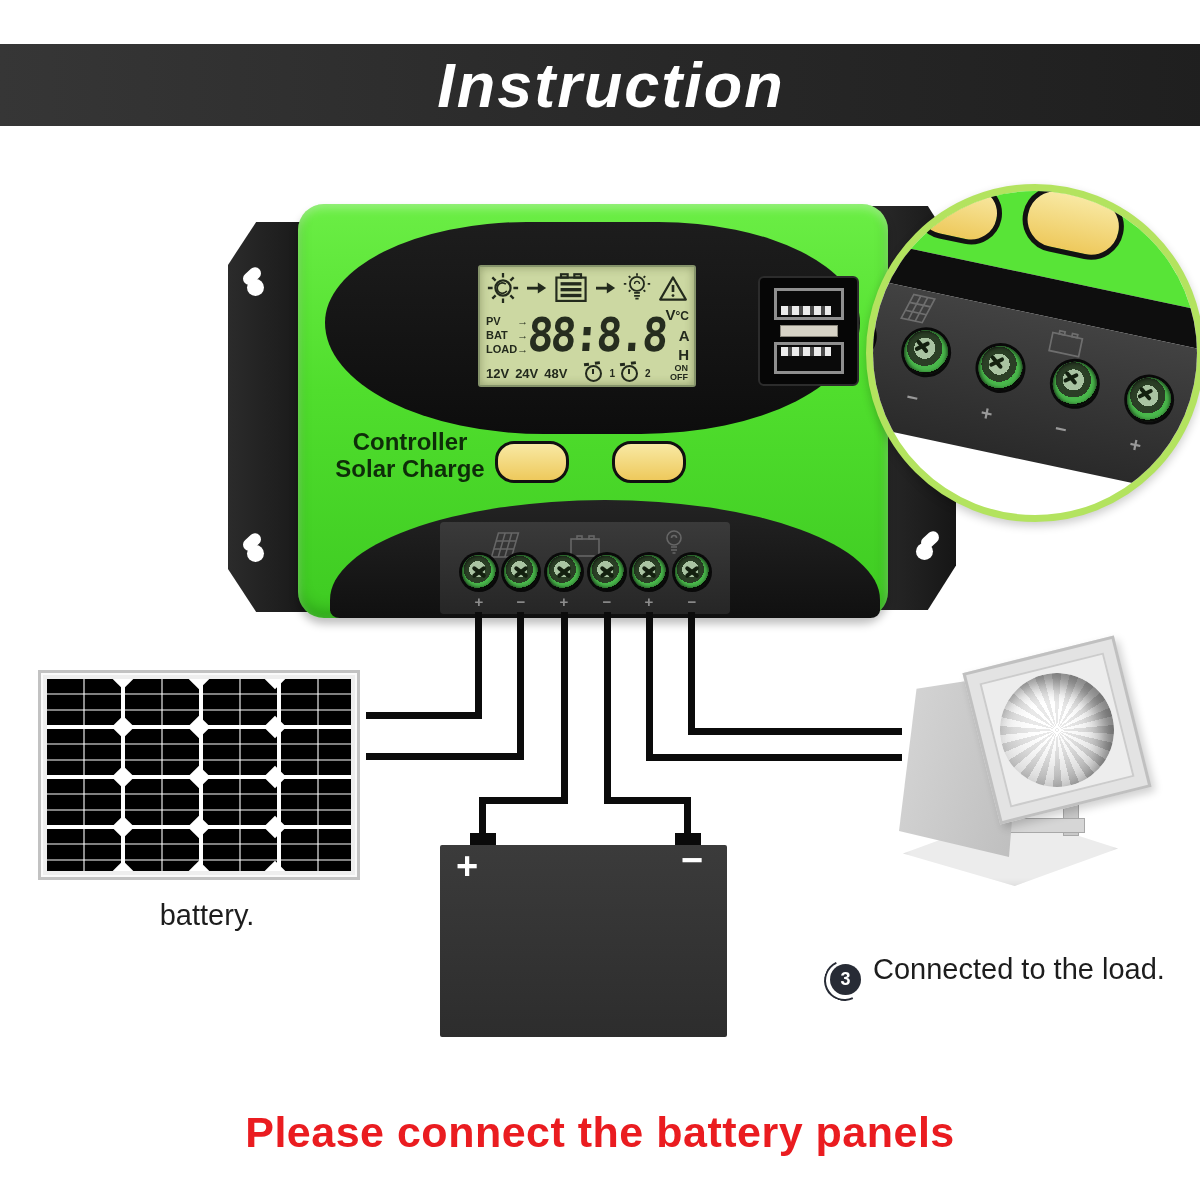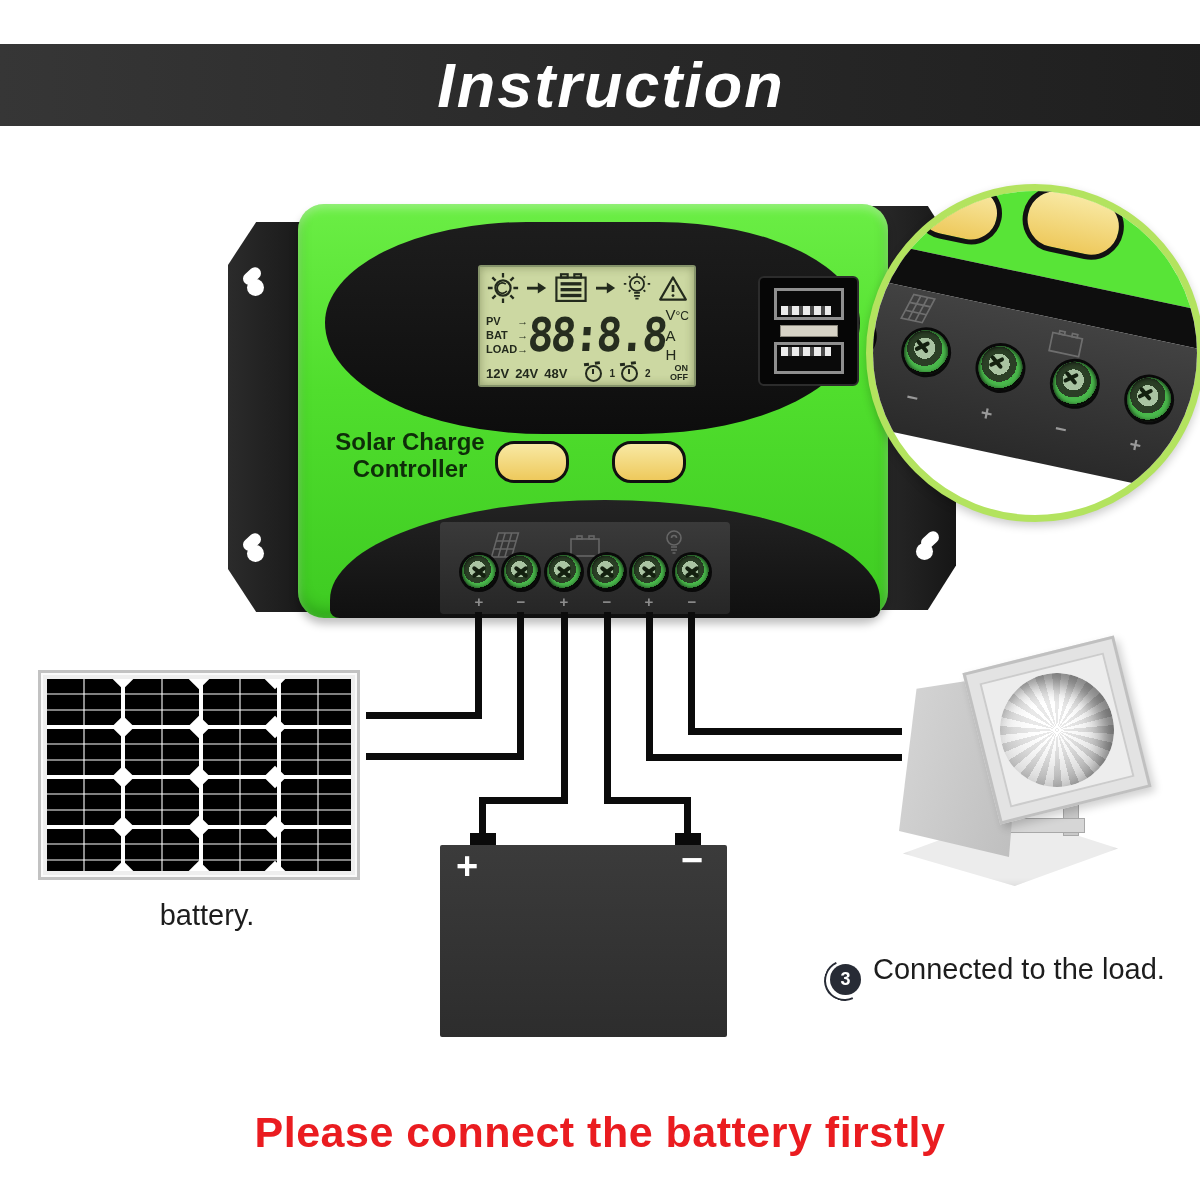--- a/index.html
+++ b/index.html
@@ -26,21 +26,21 @@
       border-radius:46% 46% 50% 50% / 58% 58% 64% 64%;}
   #lcd{position:absolute;left:478px;top:265px;width:218px;height:122px;background:#ccd8a2;
       border:2px solid #85936a;border-radius:3px;box-shadow:inset 0 0 10px rgba(60,70,30,.4);
       color:#232a1d;display:flex;flex-direction:column;padding:4px 6px;box-sizing:border-box;}
   .lcd-row1{display:flex;align-items:center;justify-content:space-between;height:36px;}
   .lcd-row2{display:flex;align-items:center;flex:1;}
   .lcd-labels{width:46px;font-size:11px;font-weight:bold;line-height:14px;}
   .lcd-labels div{display:flex;justify-content:space-between;}
   .lcd-digits{flex:1;font-family:"DejaVu Sans Mono",monospace;font-weight:bold;font-size:43px;
       letter-spacing:-3px;transform:skewX(-4deg) scaleY(1.08);text-align:center;color:#262d1f;}
-  .lcd-units{width:32px;font-size:15px;font-weight:normal;line-height:19px;}
+  .lcd-units{width:32px;font-size:15px;font-weight:bold;line-height:19px;text-align:right;}
   .lcd-row3{display:flex;align-items:center;height:22px;font-size:13px;font-weight:bold;gap:6px;}
   .onoff{margin-left:auto;font-size:9px;font-weight:bold;line-height:9px;text-align:right;}
   .clock{position:relative;width:13px;height:13px;border:2px solid #232a1d;border-radius:50%;display:inline-block;}
   .clock::before{content:"";position:absolute;left:5px;top:2px;width:2px;height:5px;background:#232a1d;}
   .clock::after{content:"";position:absolute;left:-3px;top:-4px;width:5px;height:3px;background:#232a1d;
       box-shadow:11px 0 0 #232a1d;transform:rotate(-8deg);}
   .sub{font-size:10px;font-weight:bold;margin-left:1px;}
   #usb{position:absolute;left:758px;top:276px;width:97px;height:106px;background:#060606;
       border:2px solid #2c2c2c;border-radius:6px;display:flex;flex-direction:column;
       align-items:center;justify-content:center;gap:5px;}
@@ -244,22 +244,22 @@
     <div class="usb-port">
       <div class="usb-tongue" style="bottom:2px;"></div>
     </div>
     <div class="usb-bar"></div>
     <div class="usb-port">
       <div class="usb-tongue" style="top:2px;"></div>
     </div>
   </div>
 
   <div id="brand">
+    <div>Controller</div>
     <div>Solar Charge</div>
-    <div>Controller</div>
   </div>
   <div class="btn" style="left:495px;top:441px;"></div>
   <div class="btn" style="left:612px;top:441px;"></div>
 
   <div id="terminal-band"></div>
   <div id="terminal-strip"></div>
 
   <span class="ticon" style="left:490px;top:531px;">
     <svg width="30" height="28" viewBox="0 0 30 28" stroke="#6f6f6f" fill="none" stroke-width="1.6">
       <g transform="skewX(-16) translate(8,0)">
@@ -392,15 +392,15 @@
 
   <div class="note" style="left:22px;top:898px;width:370px;text-align:center;">
     <div>battery.</div>
   </div>
 
   <div class="note" style="left:830px;top:952px;width:360px;">
     <span class="badge">3</span><span>Connected to the load.</span>
   </div>
 
 
-  <div id="warning">Please connect the battery firstly</div>
+  <div id="warning">Please connect the battery panels</div>
 
 </div>
 
 </body></html>

